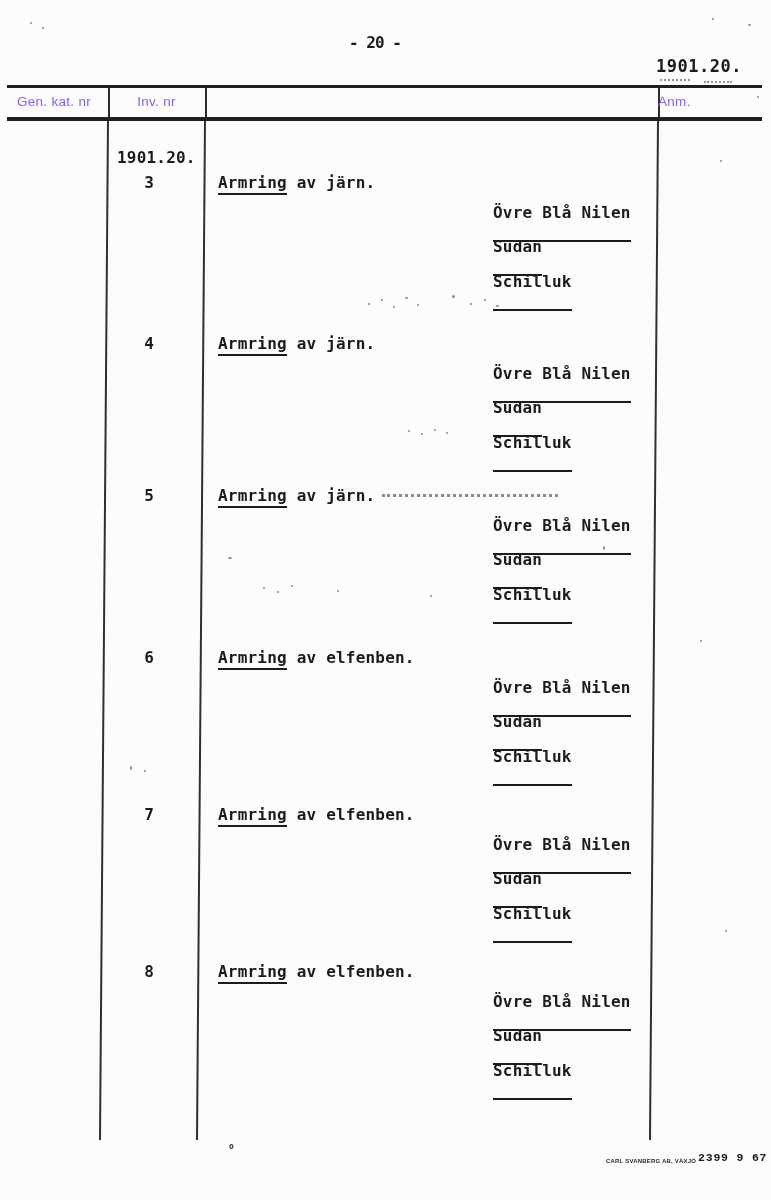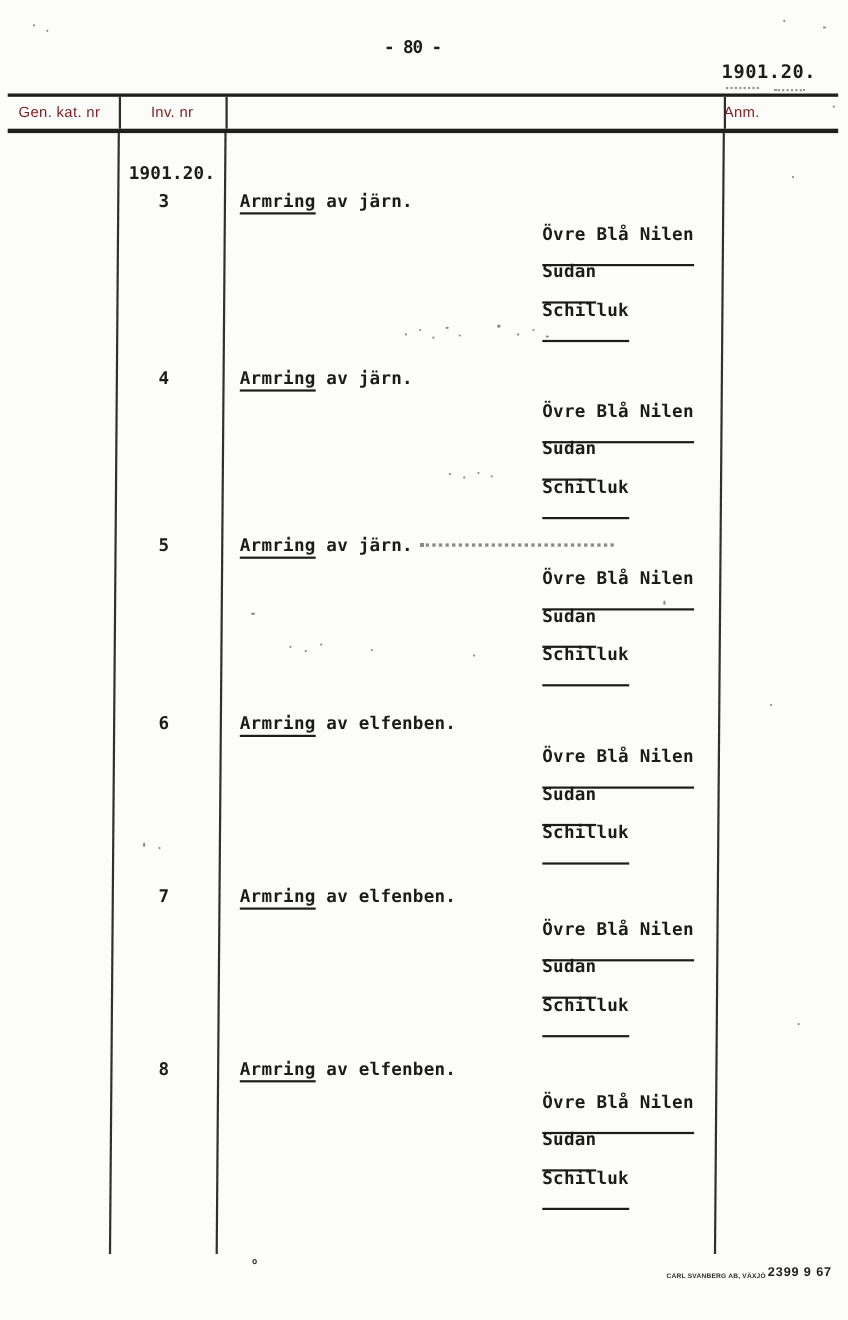--- a/index.html
+++ b/index.html
@@ -17,51 +17,51 @@
   .hline{position:absolute;left:7px;width:755px;background:#1f1f1f;}
   .hline.t{top:85px;height:3px;}
   .hline.b{top:117px;height:4px;}
   .vh{position:absolute;top:88px;height:29px;width:2px;background:#2b2b2b;}
   .vh.v1{left:108px}.vh.v2{left:205px}.vh.v3{left:658px}
   .vb{position:absolute;top:121px;height:1019px;width:2px;background:#303030;
       transform-origin:top center;transform:rotate(.45deg);}
   .vb.v1{left:107px}.vb.v2{left:204px}.vb.v3{left:657px}
   
   .hlabel{position:absolute;top:94px;font-family:"Liberation Sans",sans-serif;
-          font-size:13.5px;color:#7f1d1d;letter-spacing:.3px;white-space:nowrap;}
+          font-size:13.5px;color:#8b5cf6;letter-spacing:.3px;white-space:nowrap;}
   .hlabel.gen{left:0;width:108px;text-align:center;}
   .hlabel.inv{left:108px;width:97px;text-align:center;}
   .hlabel.anm{left:658px;width:104px;text-align:left;}
   
   .group-label{position:absolute;top:148px;left:117px;font-size:16px;letter-spacing:.2px;}
   .entry{position:absolute;left:0;width:771px;font-size:16px;font-weight:700;}
   .e0{top:173px}.e1{top:334px}.e2{top:486px}.e3{top:648px}.e4{top:805px}.e5{top:962px}
   .entry .num{position:absolute;left:130px;width:38px;top:0;text-align:center;}
   .entry .title{position:absolute;left:218px;top:0;white-space:nowrap;letter-spacing:.2px;}
   .entry .origin{position:absolute;left:493px;white-space:nowrap;letter-spacing:.2px;}
   .entry .o1{top:30px}.entry .o2{top:64px}.entry .o3{top:99px}
   .u{border-bottom:2.5px solid #1c1c1c;padding-bottom:1px;}
   .ou{border-bottom:2.5px solid #1c1c1c;padding-bottom:18px;}
   .dots-trail{position:absolute;left:382px;top:8px;width:176px;height:0;
               border-top:3px dotted rgba(25,25,25,.5);}
   
   .printer{position:absolute;left:606px;top:1158px;font-family:"Liberation Sans",sans-serif;
            font-size:6px;font-weight:700;letter-spacing:.2px;color:#2a2a2a;white-space:nowrap;}
-  .print-code{position:absolute;left:698px;top:1151px;font-family:Liberation Sans, sans-serif;
+  .print-code{position:absolute;left:698px;top:1151px;font-family:Liberation Mono, monospace;
               font-size:11.5px;font-weight:700;letter-spacing:.8px;color:#1d1d1d;white-space:nowrap;}
   .stray{position:absolute;left:229px;top:1142px;font-size:8px;font-weight:700;color:#333;}
   
   .sp{position:absolute;width:2px;height:2px;background:rgba(45,45,45,.55);border-radius:50%;}
 </style>
 </head>
 <body>
 
 <div class="page">
 
-  <div class="tw page-number">- 80 -</div>
+  <div class="tw page-number">- 20 -</div>
   <div class="tw catalog-ref">1901.20.</div>
   <div class="ref-dots" style="left:660px;top:79px;width:30px;"></div>
   <div class="ref-dots" style="left:704px;top:81px;width:28px;"></div>
 
   <div class="hline t"></div>
   <div class="hline b"></div>
   <div class="vh v1"></div>
   <div class="vh v2"></div>
   <div class="vh v3"></div>
   <div class="vb v1"></div>

